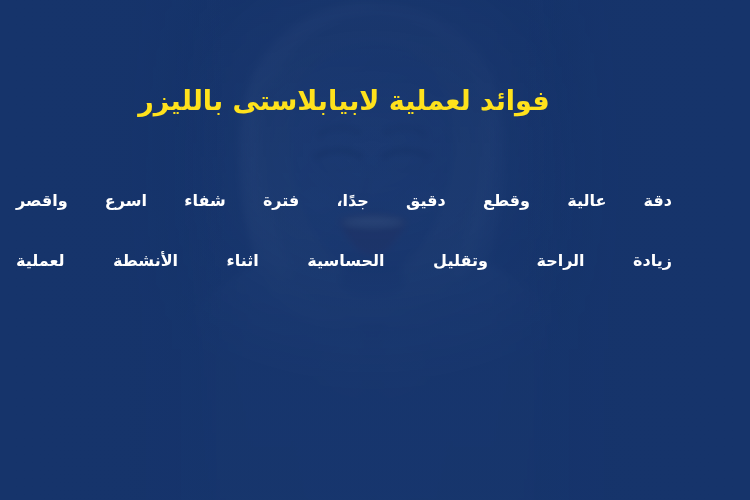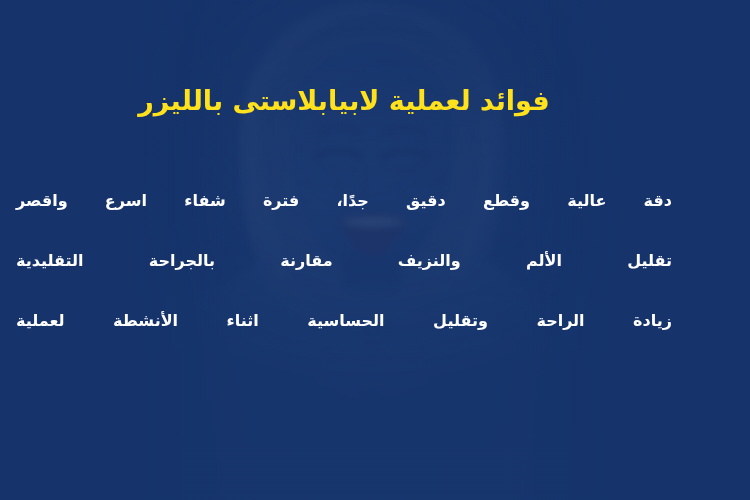--- a/index.html
+++ b/index.html
@@ -225,21 +225,18 @@
 
   <div class="content">
 
     <div class="headline">فوائد لعملية لابيابلاستى بالليزر</div>
 
     <div class="benefits">
       <div class="benefit-line">
         <span>دقة عالية وقطع دقيق جدًا، فترة شفاء اسرع واقصر</span>
       </div>
       <div class="benefit-line">
-        <span>تقليل الألم والنزيف مقارنة بالجراحة التقليدية</span>
-      </div>
-      <div class="benefit-line">
         <span>زيادة الراحة وتقليل الحساسية اثناء الأنشطة لعملية</span>
       </div>
     </div>
 
   </div>
 </div>
 
 </body></html>

